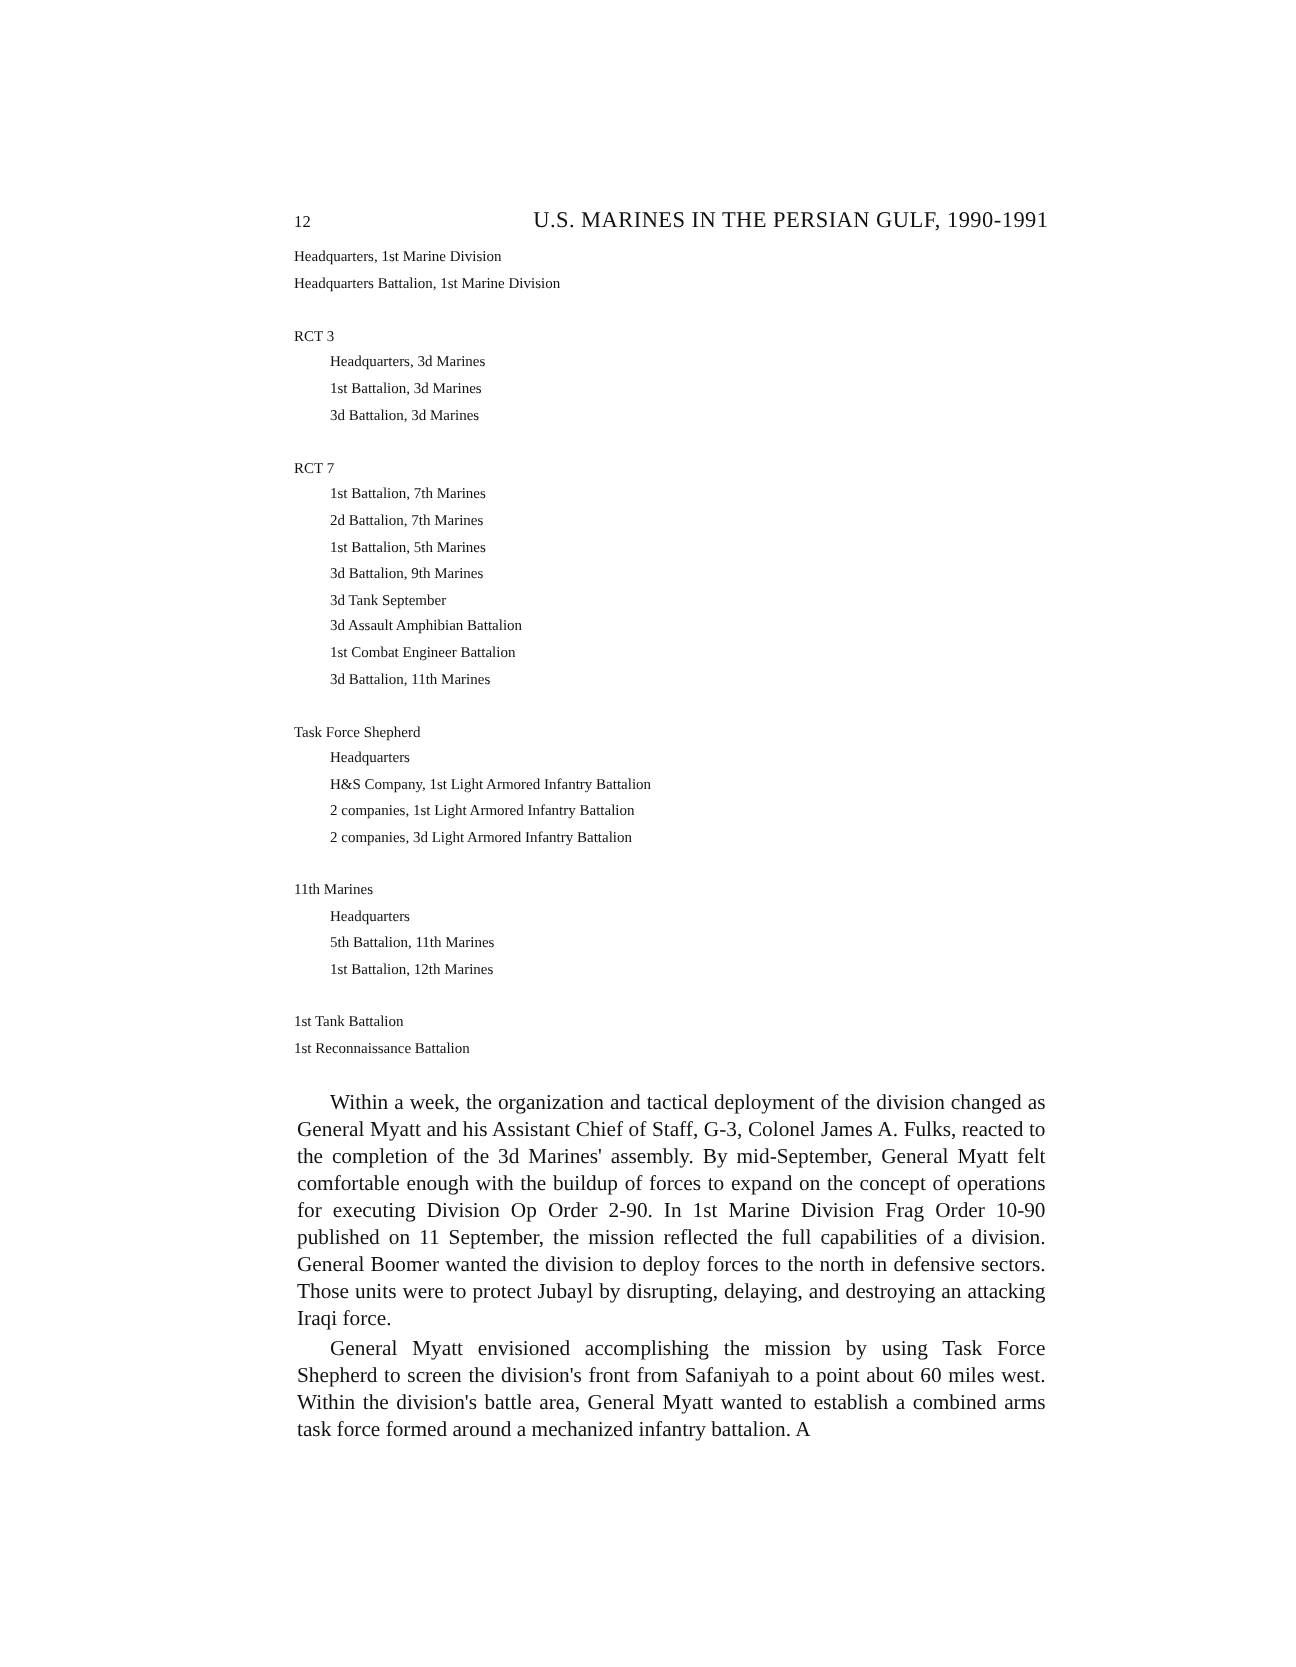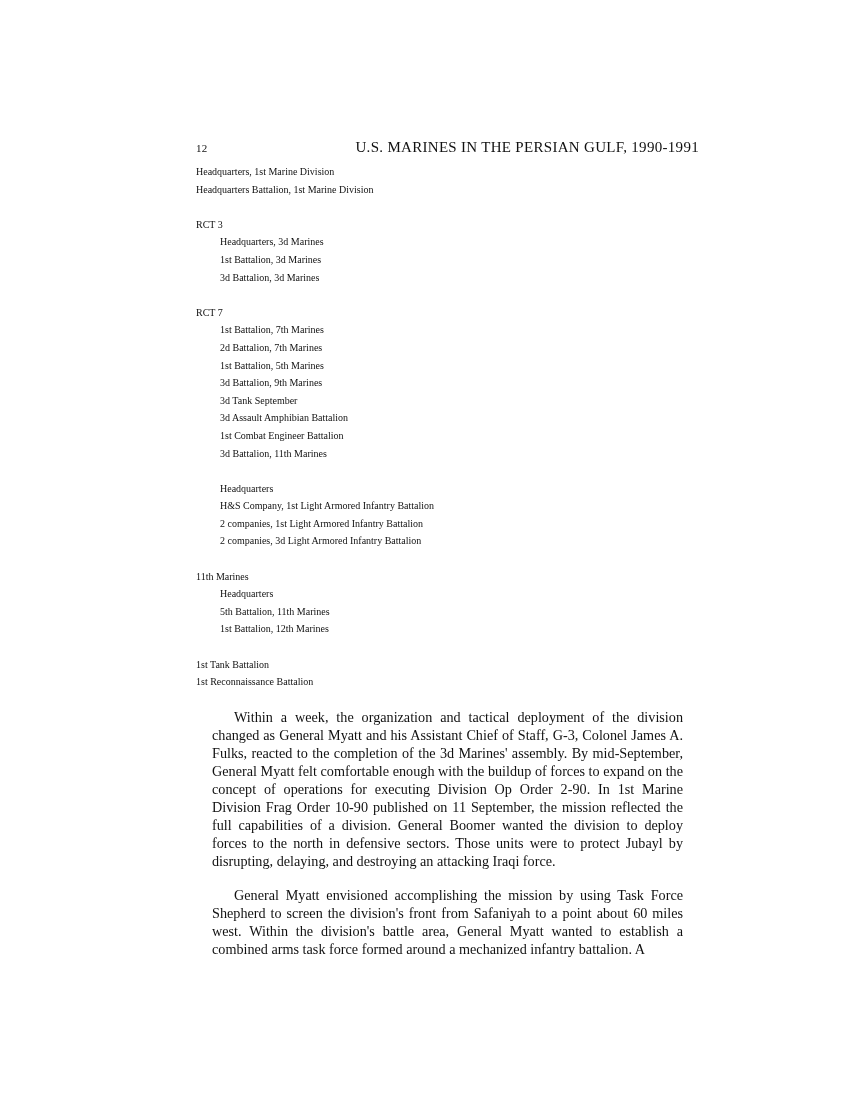--- a/index.html
+++ b/index.html
@@ -50,21 +50,21 @@
     .top-item {
       display: block;
     }
     .body-text {
       font-size: 14.2px;
       line-height: 18px;
       text-align: justify;
       margin-top: 0;
     }
     .body-text p {
-      margin: 16px;
+      margin: 2px;
       text-indent: 22px;
     }
   </style>
 </head>
 <body>
 
 <div class="page">
 
   <div class="running-head">
     <span>12</span>
@@ -91,20 +91,21 @@
       <span class="sub-item">2d Battalion, 7th Marines</span>
       <span class="sub-item">1st Battalion, 5th Marines</span>
       <span class="sub-item">3d Battalion, 9th Marines</span>
       <span class="sub-item">3d Tank September</span>
       <span class="sub-item">3d Assault Amphibian Battalion</span>
       <span class="sub-item">1st Combat Engineer Battalion</span>
       <span class="sub-item">3d Battalion, 11th Marines</span>
     </div>
 
     <div class="group">
+      <span class="group-title">Task Force Shepherd</span>
       <span class="sub-item">Headquarters</span>
       <span class="sub-item">H&amp;S Company, 1st Light Armored Infantry Battalion</span>
       <span class="sub-item">2 companies, 1st Light Armored Infantry Battalion</span>
       <span class="sub-item">2 companies, 3d Light Armored Infantry Battalion</span>
     </div>
 
     <div class="group">
       <span class="group-title">11th Marines</span>
       <span class="sub-item">Headquarters</span>
       <span class="sub-item">5th Battalion, 11th Marines</span>

